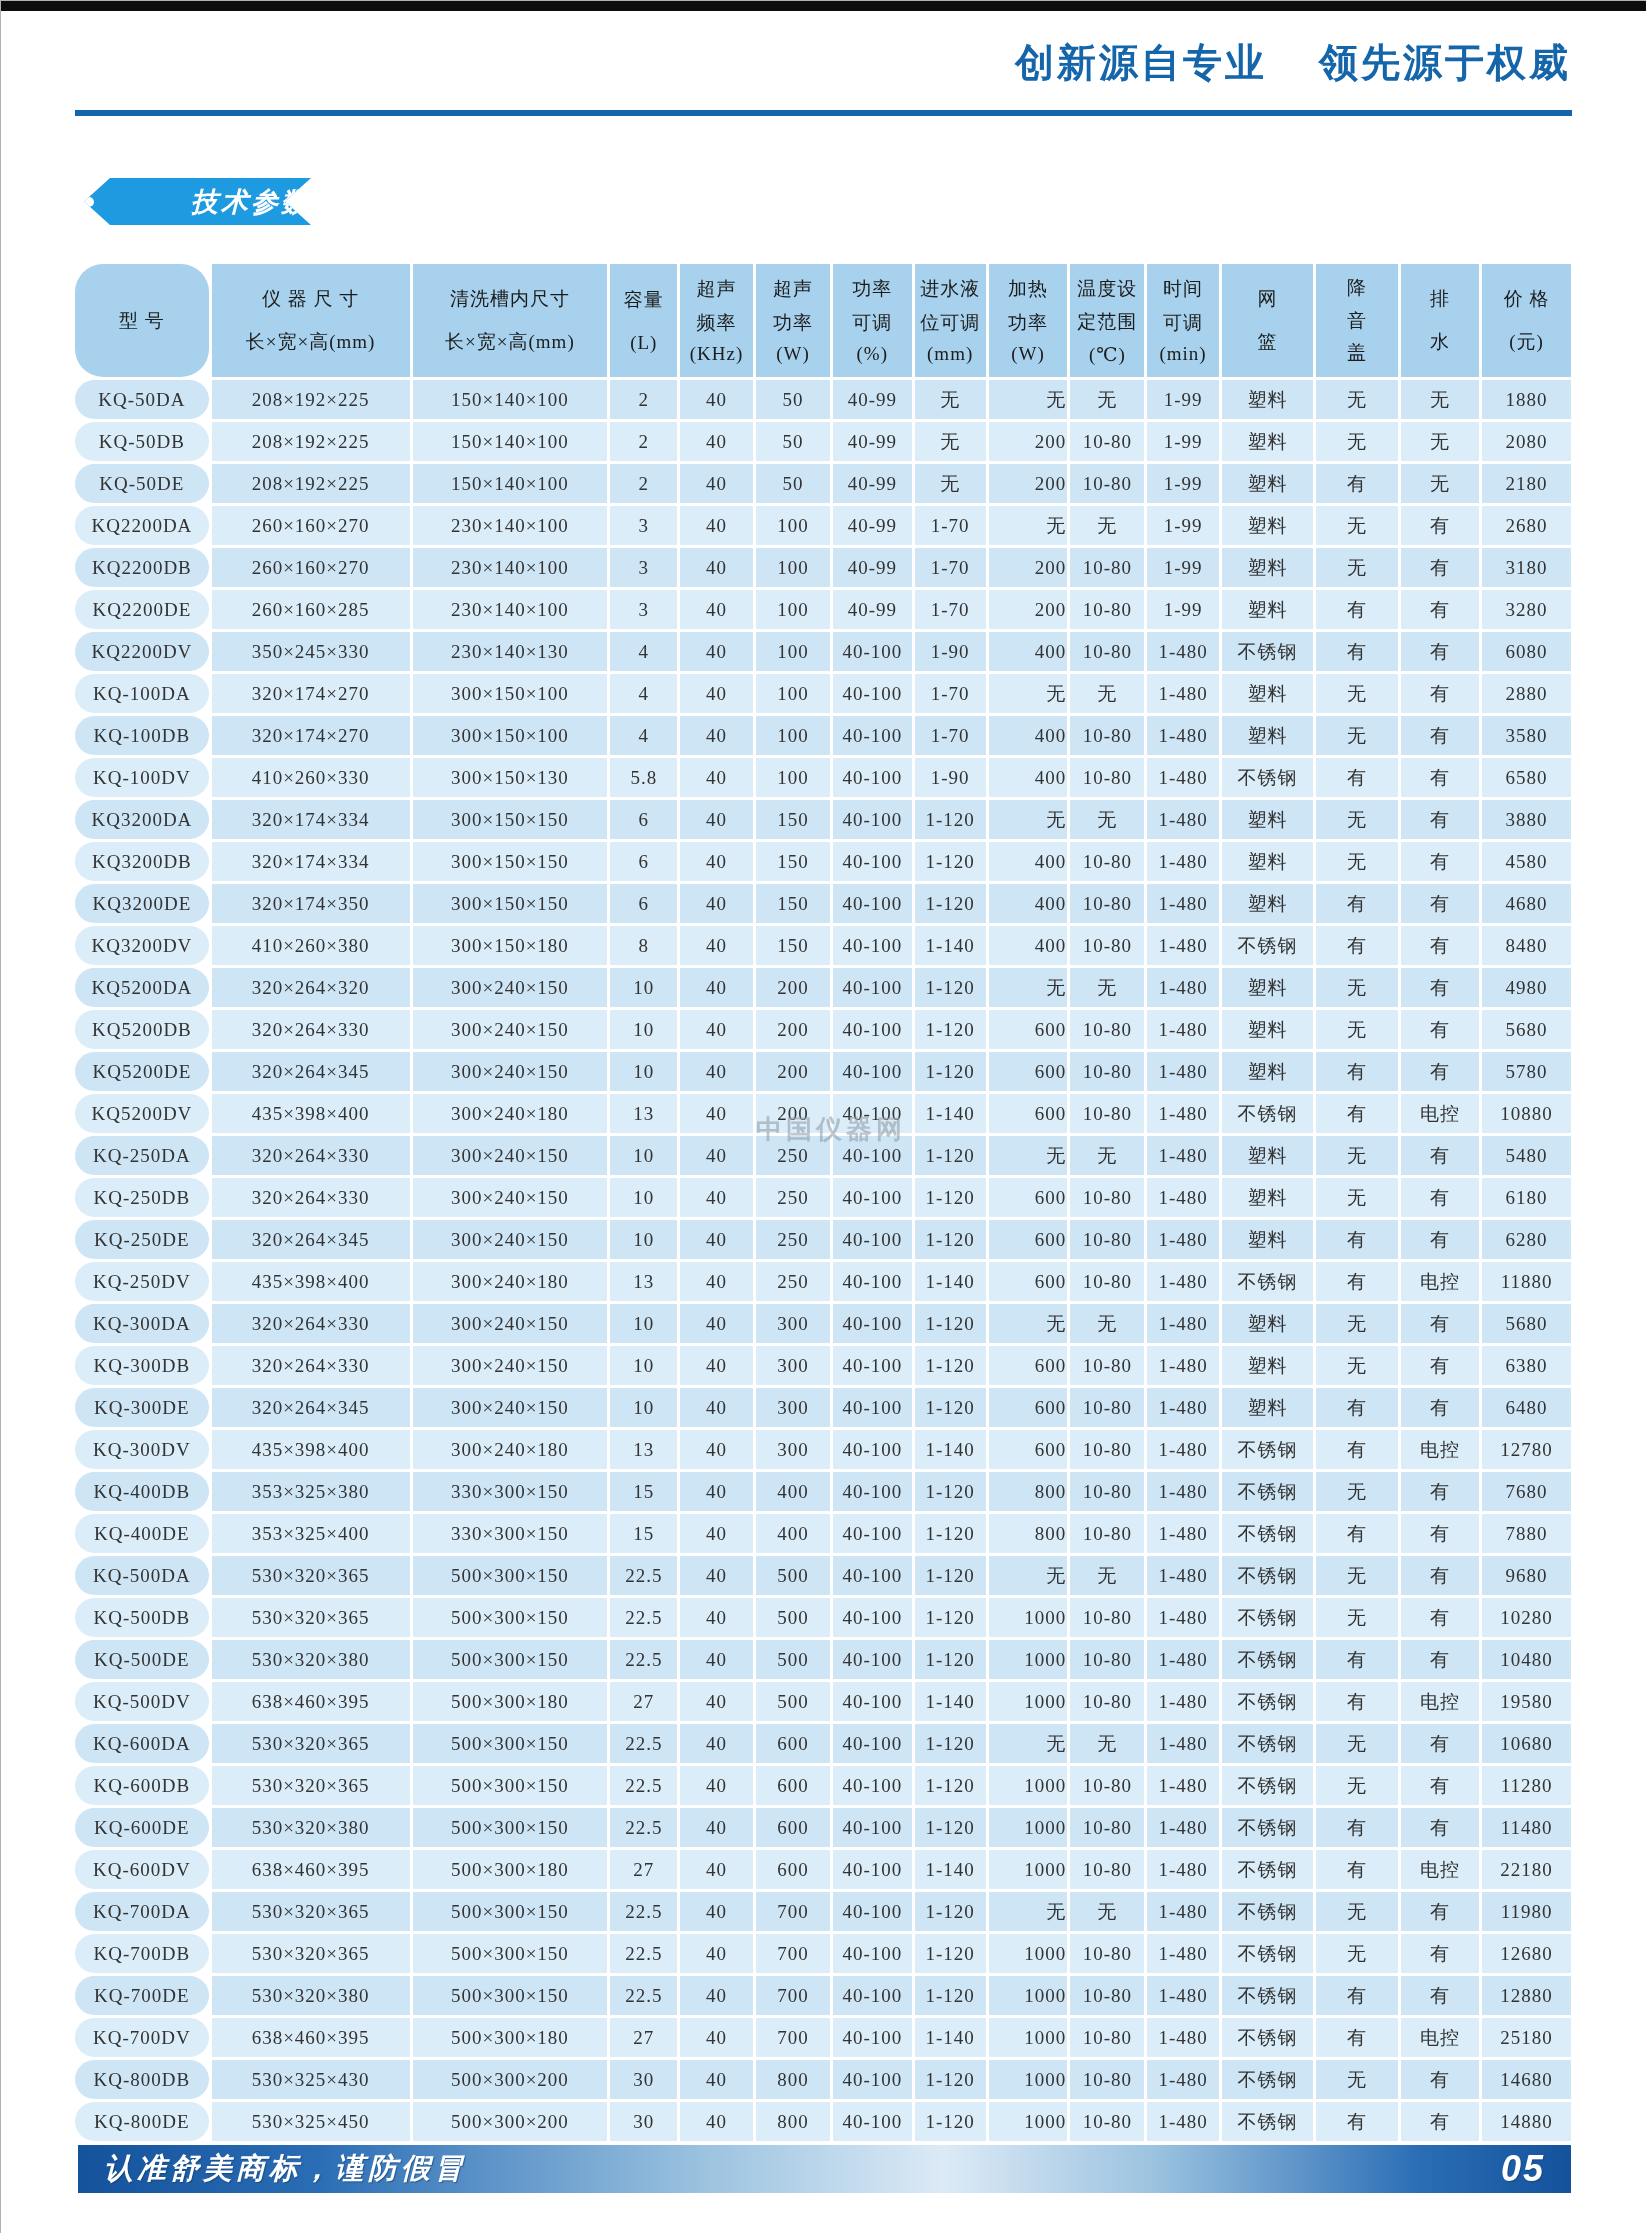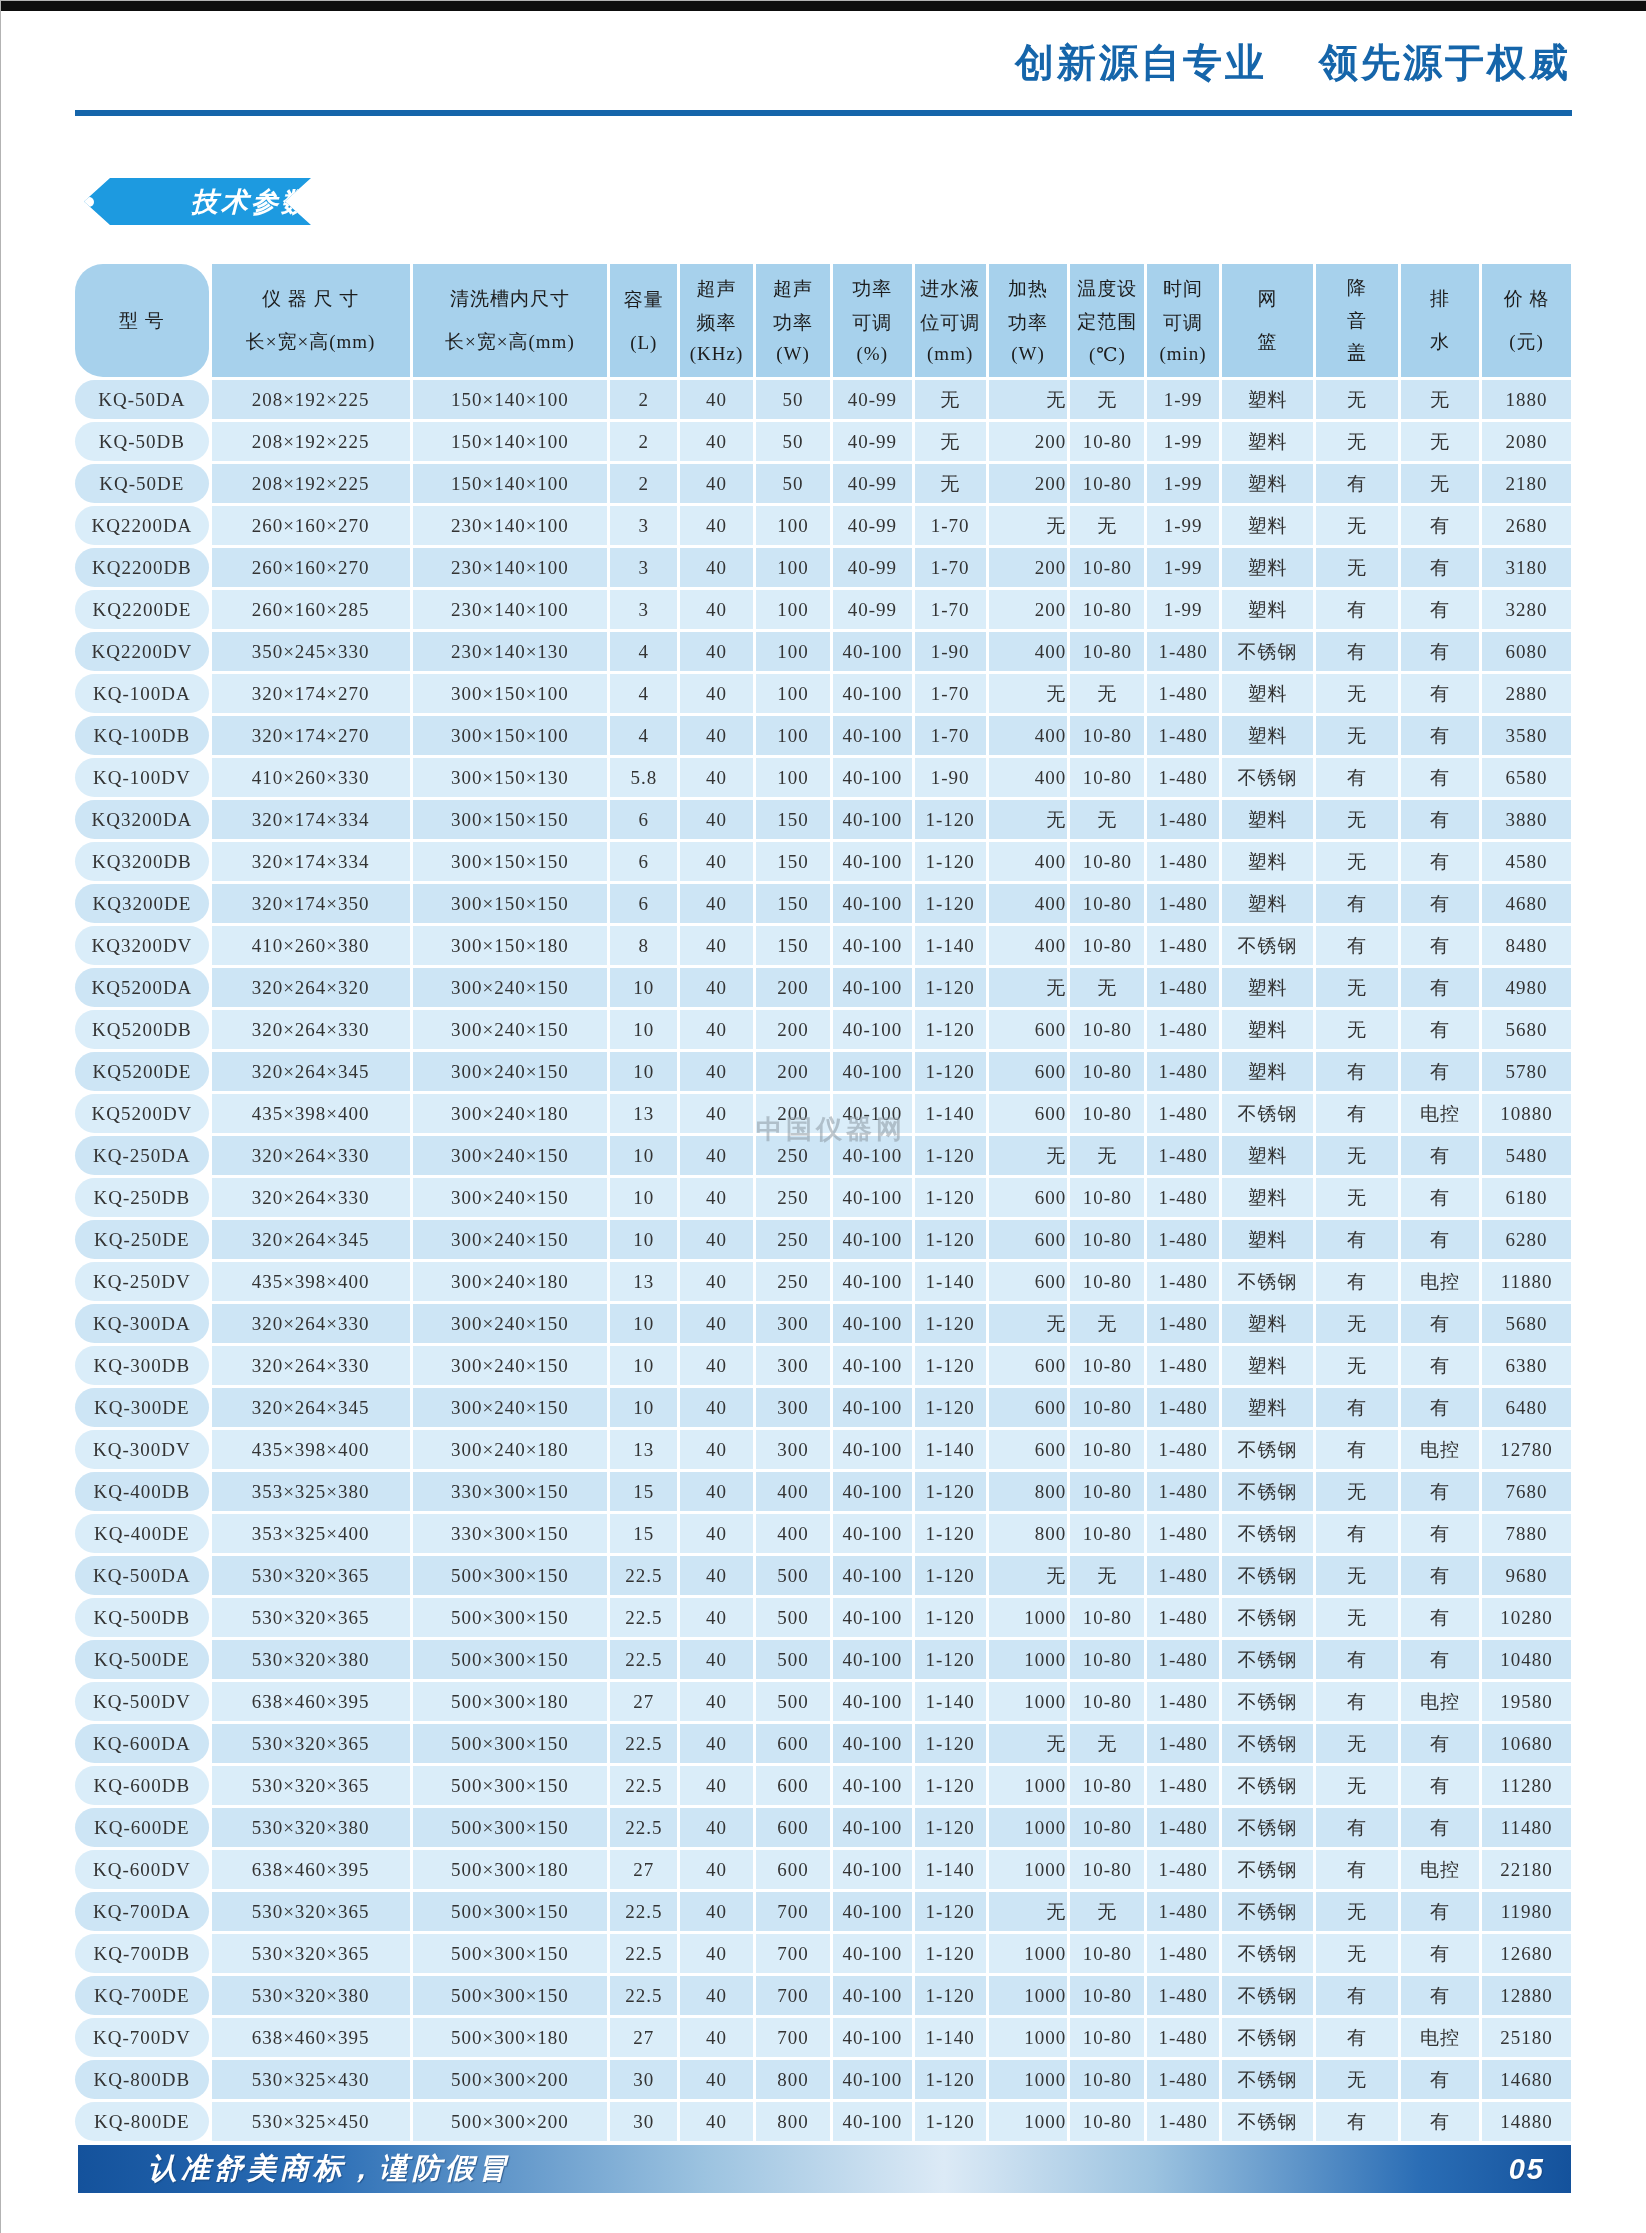--- a/index.html
+++ b/index.html
@@ -75,24 +75,23 @@
   }
   .footer-bar{
     position:absolute;top:2145px;left:78px;width:1493px;height:48px;
     background:linear-gradient(90deg,#14529c 0%,#2a6db5 16%,#9cc3e0 42%,#dceaf6 58%,#9cc3e0 72%,#2a6db5 90%,#14529c 100%);
     display:flex;align-items:center;justify-content:space-between;
     padding:0 26px;box-sizing:border-box;
   }
   .footer-text{
     color:#ffffff;font-weight:bold;font-size:29px;font-style:italic;letter-spacing:4px;
     text-shadow:1px 1px 1px rgba(20,60,110,.6);
-    margin-left:44px;
   }
   .page-number{
-    color:#ffffff;font-weight:bold;font-size:29px;font-style:italic;letter-spacing:2px;
+    color:#ffffff;font-weight:bold;font-size:36px;font-style:italic;letter-spacing:2px;
     text-shadow:1px 1px 1px rgba(20,60,110,.6);
   }
 </style>
 </head>
 <body>
 
 <div class="top-black-bar"></div>
 <div class="page-frame"></div>
 
 <div class="slogan">

